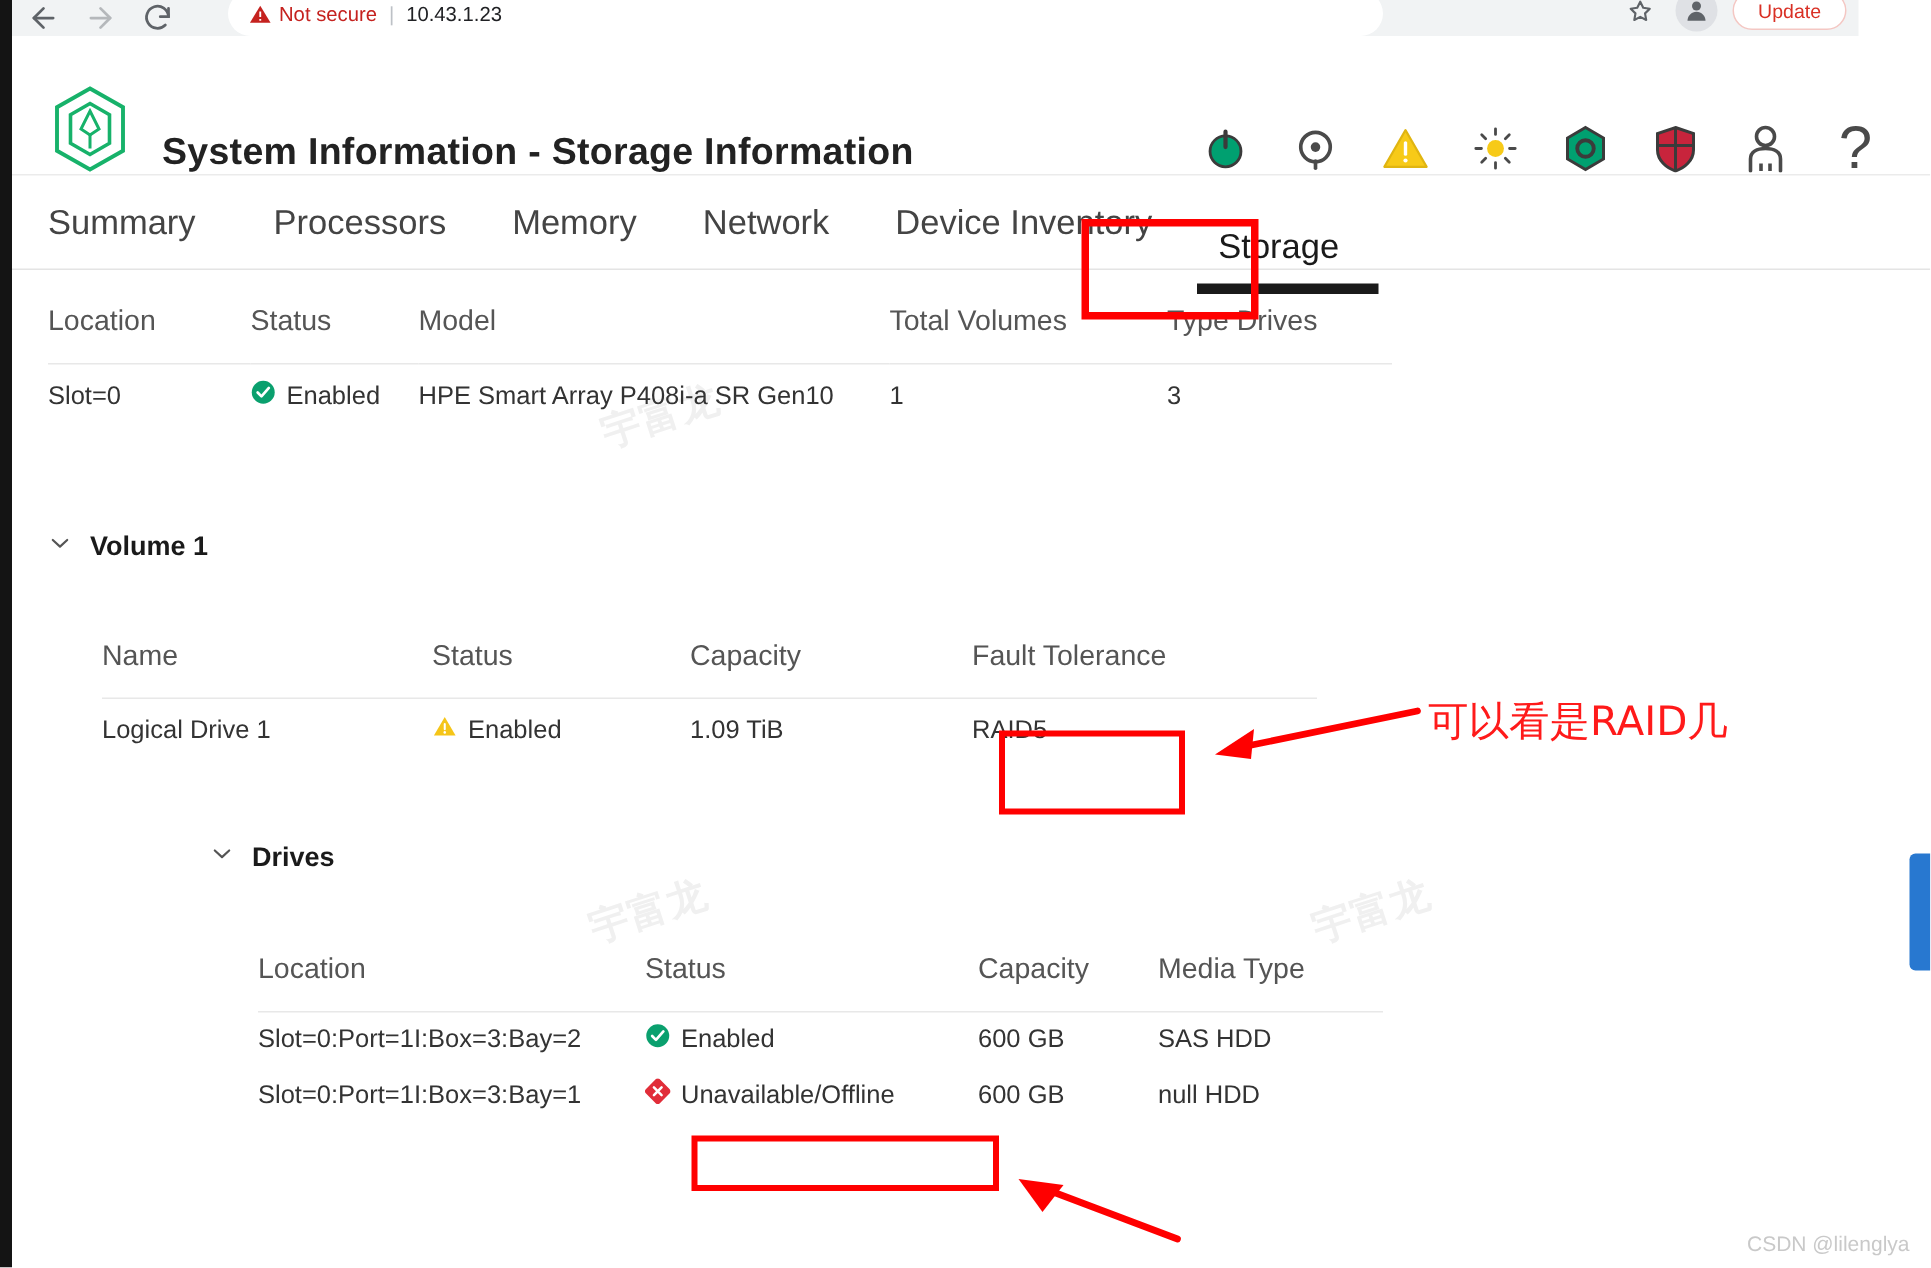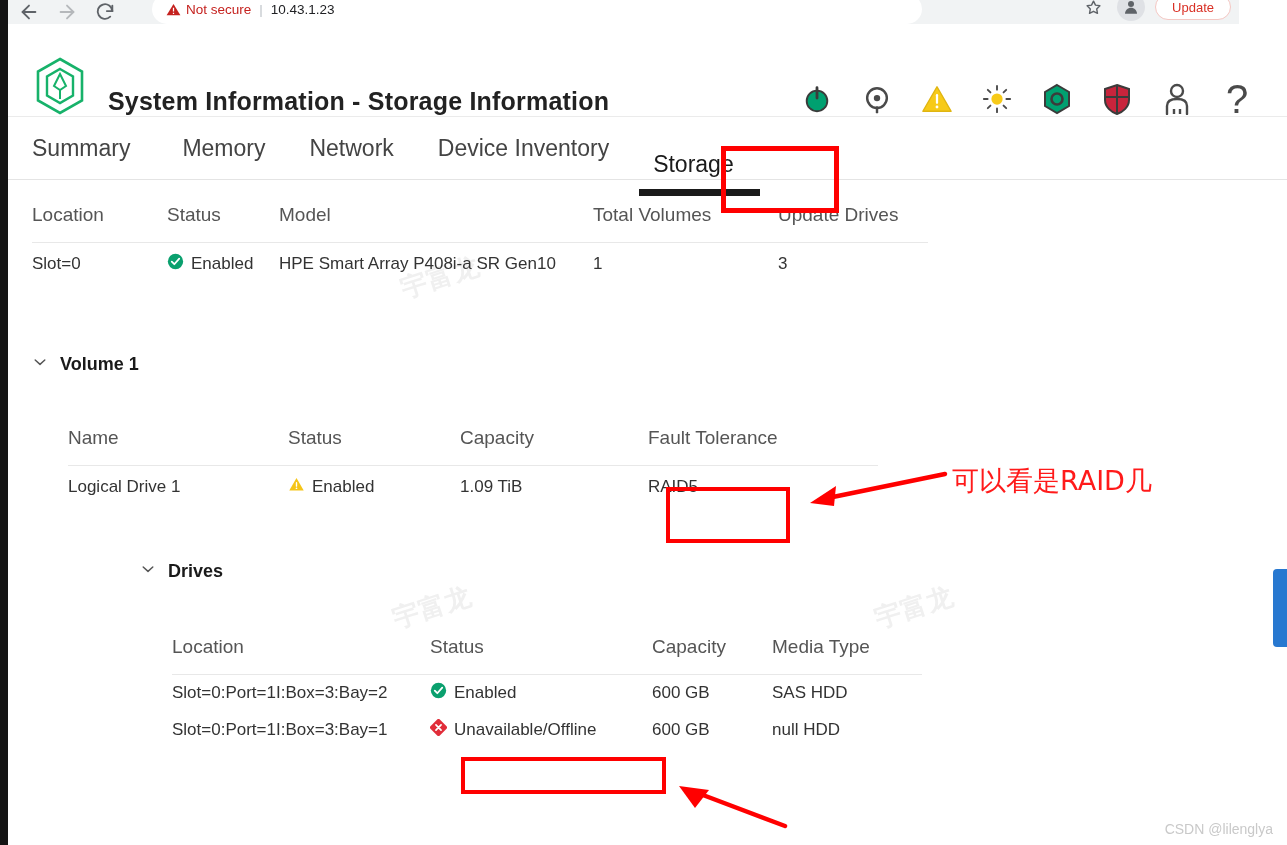--- a/index.html
+++ b/index.html
@@ -284,36 +284,37 @@
             <path d="M4 31 V23 C4 18 8.5 16 14 16 C19.5 16 24 18 24 23 V31" stroke-linecap="round"></path>
             <path d="M11 31 V26 M17 31 V26"></path>
           </svg>
       </span>
       <span class="hicon help">?</span>
     </div>
   </div>
 
   <div class="tabs">
     <div class="tab">Summary</div>
+    <div class="tab">Processors</div>
     <div class="tab">Memory</div>
     <div class="tab">Network</div>
     <div class="tab">Device Inventory</div>
     <div class="tab active">Storage</div>
   </div>
 
   <div class="content">
 
     <table class="grid" id="controller-table">
       <thead>
         <tr>
           <th>Location</th>
           <th>Status</th>
           <th>Model</th>
           <th>Total Volumes</th>
-          <th>Update Drives</th>
+          <th>Type Drives</th>
         </tr>
       </thead>
       <tbody>
         <tr>
           <td>Slot=0</td>
           <td>
             <span class="status-cell">
               <span>
                 <svg width="17" height="17" viewBox="0 0 20 20">
                     <circle cx="10" cy="10" r="9" fill="#0aa06e"></circle>

